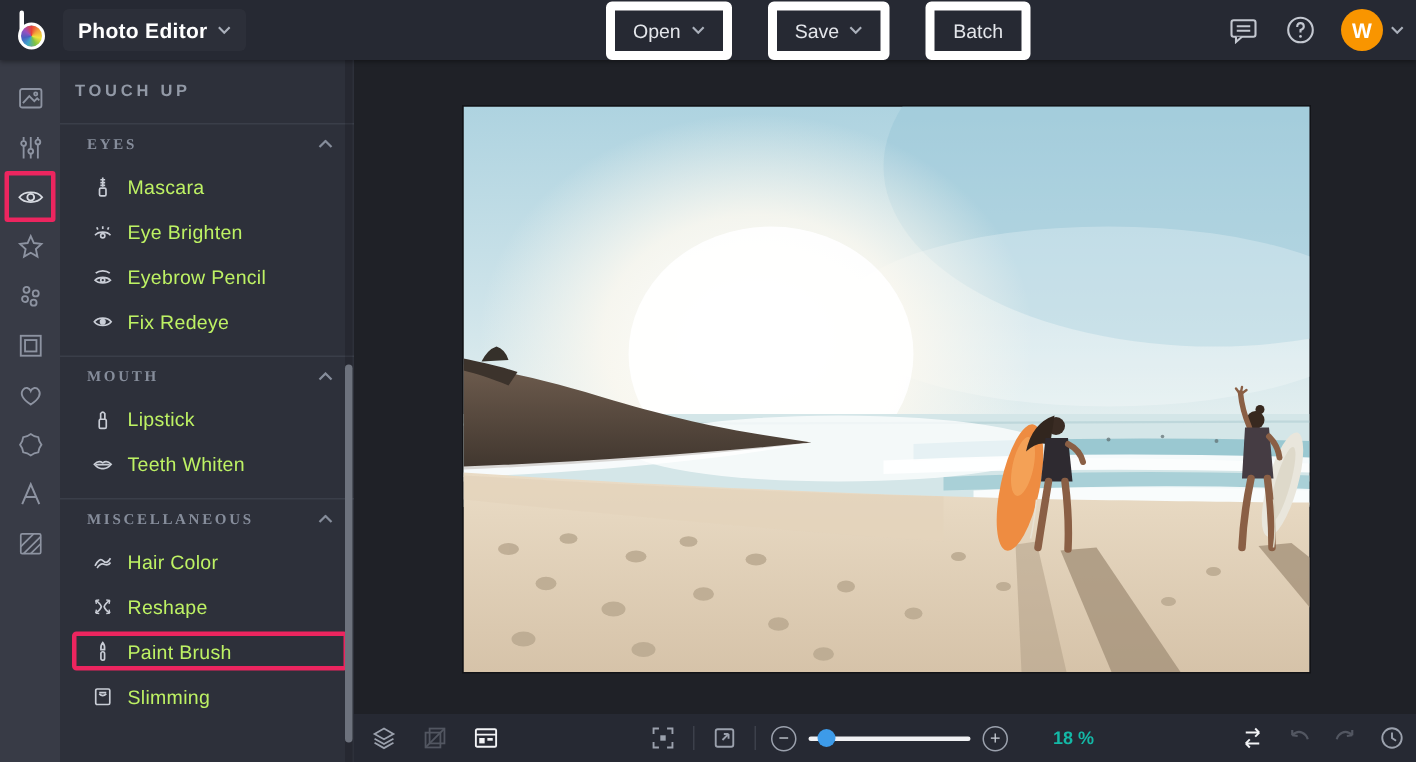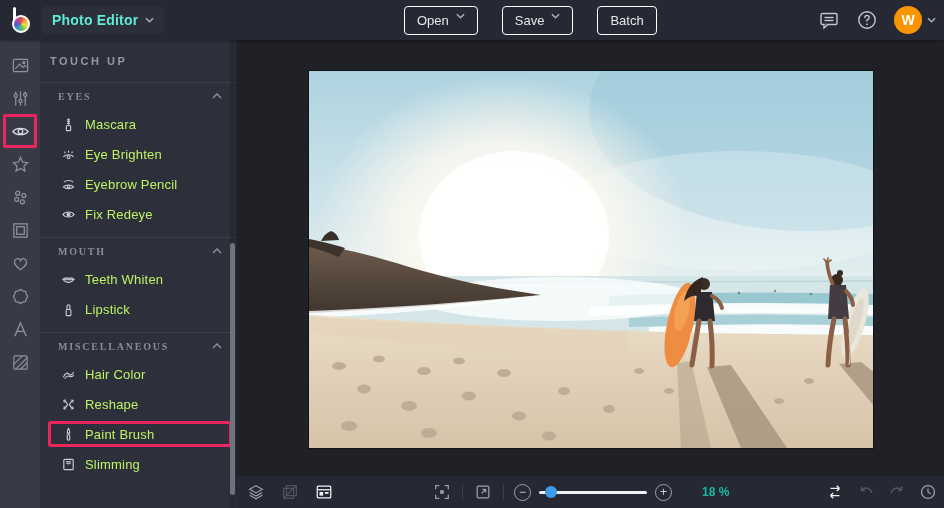--- a/index.html
+++ b/index.html
@@ -8,25 +8,25 @@
   .app { position:relative; width:944px; height:508px; overflow:hidden; background:#1f2127; color:#e8eaee; }
 
   
   .topbar { position:absolute; top:0; left:0; width:944px; height:40px; background:#262933; display:flex; align-items:center; z-index:30; box-shadow:0 1px 3px rgba(0,0,0,.35); }
   .brand { display:flex; align-items:center; gap:8px; padding:0 10px; height:100%; }
   .logo { position:relative; width:24px; height:26px; }
   .logo .stem { position:absolute; left:3px; top:0; width:3px; height:22px; background:#fff; border-radius:2px; }
   .logo .wheel { position:absolute; left:2px; bottom:0; width:18px; height:18px; border-radius:50%; border:2.5px solid #fff;
     background:conic-gradient(#e5413c,#f2a13b,#efe33d,#7fc243,#3fa6c9,#4a5fc0,#9a4fc0,#e5413c); }
   .appmenu { display:flex; align-items:center; gap:7px; padding:6px 10px; border-radius:4px; background:rgba(255,255,255,.03); cursor:pointer; }
-  .appmenu-label { font-size:14px; font-weight:bold; color:#5eead4; letter-spacing:.2px; }
+  .appmenu-label { font-size:14px; font-weight:bold; color:#ffffff; letter-spacing:.2px; }
   .chev { width:9px; height:6px; }
   .chev polyline { fill:none; stroke:#aab0bb; stroke-width:1.6; }
   .topbar-center { position:absolute; left:404px; top:0; height:40px; display:flex; align-items:center; gap:24px; }
-  .tb-btn { display:flex; gap:7px; padding:6px 12px; font-size:13px; color:#e4e6eb; border:1px solid #ffffff; border-radius:4px; background:transparent; cursor:pointer; font-family:inherit; }
+  .tb-btn { display:flex; align-items:center; gap:7px; padding:6px 12px; font-size:13px; color:#e4e6eb; border:6px solid #ffffff; border-radius:4px; background:transparent; cursor:pointer; font-family:inherit; }
   .topbar-right { position:absolute; right:8px; top:0; height:40px; display:flex; align-items:center; gap:16px; }
   .tb-icon { width:22px; height:22px; color:#c3c7d0; cursor:pointer; }
   .tb-icon svg { width:100%; height:100%; }
   .avatar-wrap { display:flex; align-items:center; gap:5px; cursor:pointer; }
   .avatar { width:28px; height:28px; border-radius:50%; background:#f99500; color:#fff; font-size:14px; font-weight:bold; display:flex; align-items:center; justify-content:center; }
 
   
   .iconbar { position:absolute; top:40px; left:0; width:40px; height:468px; background:#383b46; z-index:20; display:flex; flex-direction:column; align-items:center; padding-top:9px; }
   .tool { position:relative; width:32px; height:32px; margin-bottom:1px; display:flex; align-items:center; justify-content:center; color:#8d93a1; cursor:pointer; }
   .tool svg { width:19px; height:19px; }
@@ -262,34 +262,34 @@
     <div class="section">
       <div class="sec-head">
         <span class="sec-label">MOUTH</span>
         <svg class="sec-chev" viewBox="0 0 10 6">
             <polyline points="1,5 5,1 9,5"></polyline>
           </svg>
       </div>
       <div class="item">
         <span class="item-icon">
           <svg viewBox="0 0 15 16" fill="none" stroke="currentColor" stroke-width="1.2">
+            <path d="M6 8 L6 4 Q7.5 1.8 9 4 L9 8"></path>
+            <rect x="5" y="8" width="5" height="6.5" rx="1"></rect>
+          </svg>
+        </span>
+        <span class="item-label">Lipstick</span>
+      </div>
+      <div class="item">
+        <span class="item-icon">
+          <svg viewBox="0 0 15 16" fill="none" stroke="currentColor" stroke-width="1.2">
             <path d="M1.5 8 Q4.5 5 7.5 7 Q10.5 5 13.5 8 Q10.5 11.5 7.5 11 Q4.5 11.5 1.5 8 Z"></path>
             <line x1="2.5" y1="8.2" x2="12.5" y2="8.2"></line>
           </svg>
         </span>
         <span class="item-label">Teeth Whiten</span>
-      </div>
-      <div class="item">
-        <span class="item-icon">
-          <svg viewBox="0 0 15 16" fill="none" stroke="currentColor" stroke-width="1.2">
-            <path d="M6 8 L6 4 Q7.5 1.8 9 4 L9 8"></path>
-            <rect x="5" y="8" width="5" height="6.5" rx="1"></rect>
-          </svg>
-        </span>
-        <span class="item-label">Lipstick</span>
       </div>
     </div>
 
     <div class="section">
       <div class="sec-head">
         <span class="sec-label">MISCELLANEOUS</span>
         <svg class="sec-chev" viewBox="0 0 10 6">
             <polyline points="1,5 5,1 9,5"></polyline>
           </svg>
       </div>

